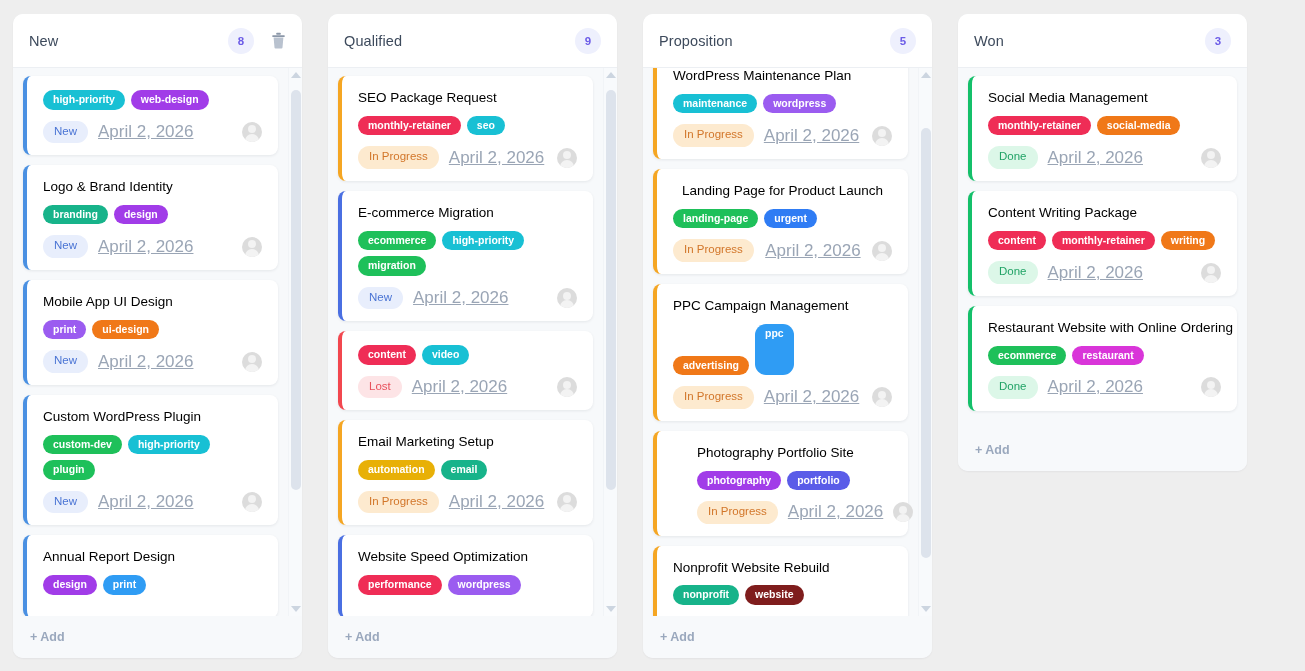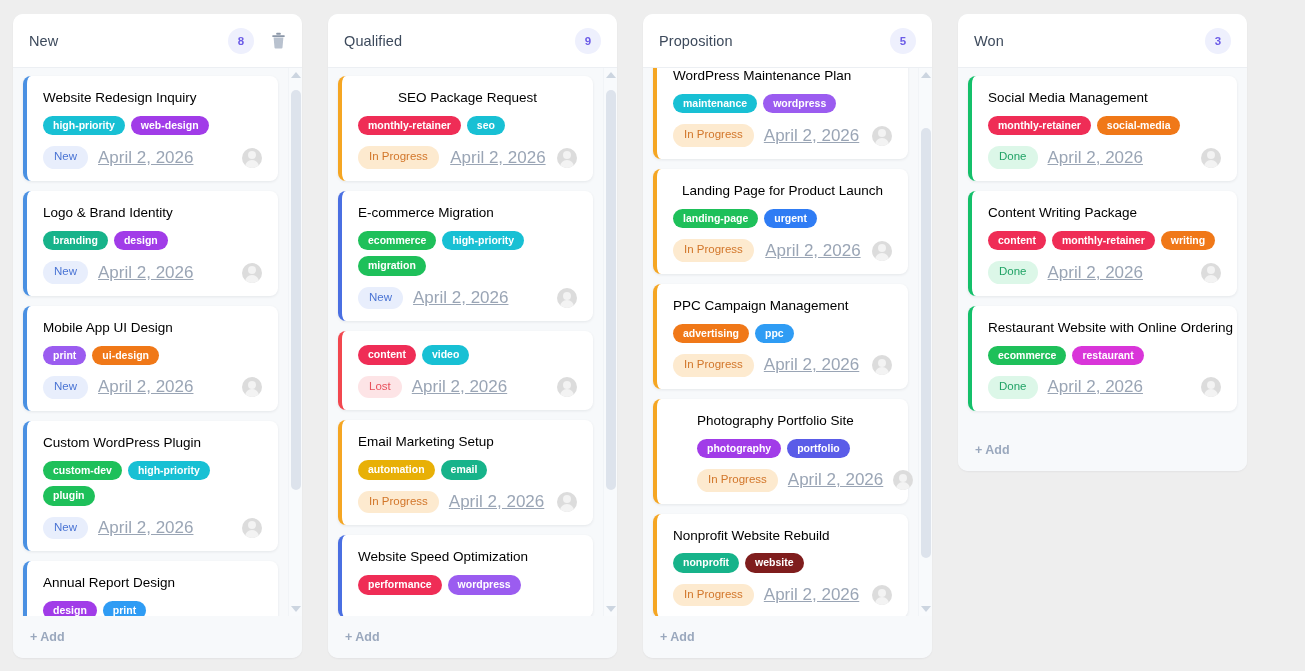--- a/index.html
+++ b/index.html
@@ -232,21 +232,20 @@
               <rect x="1.2" y="3.2" width="12.6" height="1.9" rx=".8" fill="#8b97a8"></rect>
               <rect x="5.2" y="0.8" width="4.6" height="1.9" rx=".8" fill="#8b97a8"></rect>
               <path d="M2.6 5.4h9.8l-.9 10.1a1 1 0 0 1-1 .9H4.5a1 1 0 0 1-1-.9z" fill="#b9c2cf"></path>
             </svg>
           </div>
         </div>
         <div class="col-body-wrap">
           <div class="col-body">
             <div class="col-body-inner">
               <div class="card" style="border-left-color: rgb(74, 144, 226);">
-                <div class="card-title">Website Redesign Inquiry</div>
                 <div class="tags">
                   <span class="tag" style="background: rgb(24, 192, 212);">high-priority</span>
                   <span class="tag" style="background: rgb(161, 60, 232);">web-design</span>
                 </div>
                 <div class="card-foot">
                   <span class="status New">New</span>
                   <span class="card-date">April 2, 2026</span>
                   <span class="avatar"></span>
                 </div>
               </div>
@@ -313,21 +312,21 @@
     </div>
     <div class="column-slot">
       <div class="column">
         <div class="col-header">
           <div class="col-title">Qualified</div>
           <div class="col-count">9</div>
         </div>
         <div class="col-body-wrap">
           <div class="col-body">
             <div class="col-body-inner">
-              <div class="card" style="border-left-color: rgb(245, 166, 35); text-align: center;">
+              <div class="card" style="border-left-color: rgb(245, 166, 35);">
                 <div class="card-title">SEO Package Request</div>
                 <div class="tags">
                   <span class="tag" style="background: rgb(239, 45, 86);">monthly-retainer</span>
                   <span class="tag" style="background: rgb(24, 192, 212);">seo</span>
                 </div>
                 <div class="card-foot">
                   <span class="status InProgress">In Progress</span>
                   <span class="card-date">April 2, 2026</span>
                   <span class="avatar"></span>
                 </div>
@@ -421,21 +420,21 @@
                 </div>
                 <div class="card-foot">
                   <span class="status InProgress">In Progress</span>
                   <span class="card-date">April 2, 2026</span>
                   <span class="avatar"></span>
                 </div>
               </div>
               <div class="card" style="border-left-color: rgb(245, 166, 35);">
                 <div class="card-title">PPC Campaign Management</div>
                 <div class="tags">
-                  <span class="tag" style="background: rgb(240, 120, 24);">advertising</span>
+                  <span class="tag" style="background: rgb(240, 120, 24); margin-top: 32px;">advertising</span>
                   <span class="tag" style="background: rgb(47, 156, 244);">ppc</span>
                 </div>
                 <div class="card-foot">
                   <span class="status InProgress">In Progress</span>
                   <span class="card-date">April 2, 2026</span>
                   <span class="avatar"></span>
                 </div>
               </div>
               <div class="card" style="border-left-color: rgb(245, 166, 35); padding-left: 40px;">
                 <div class="card-title">Photography Portfolio Site</div>

